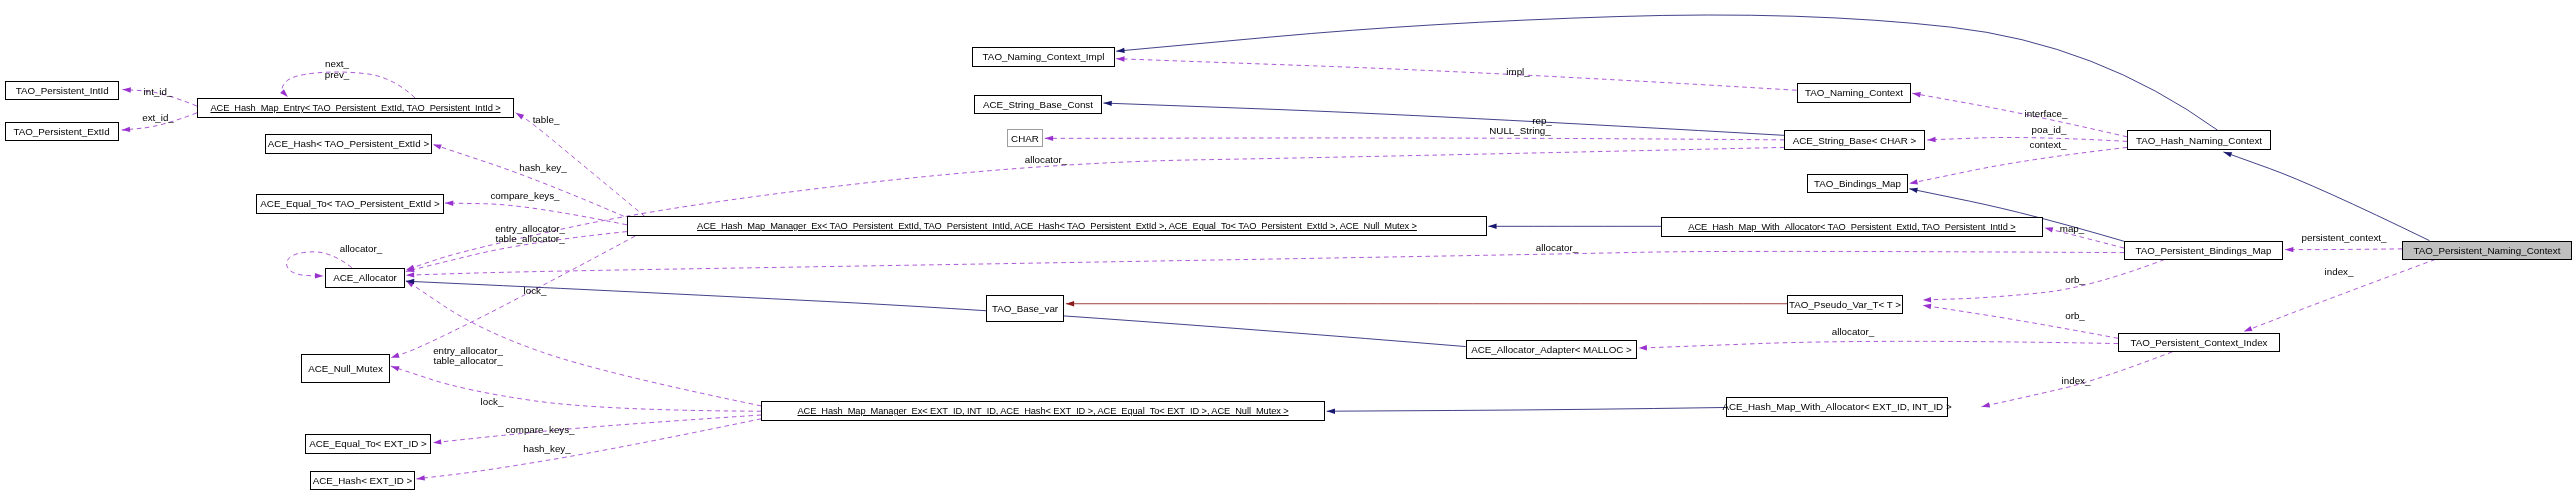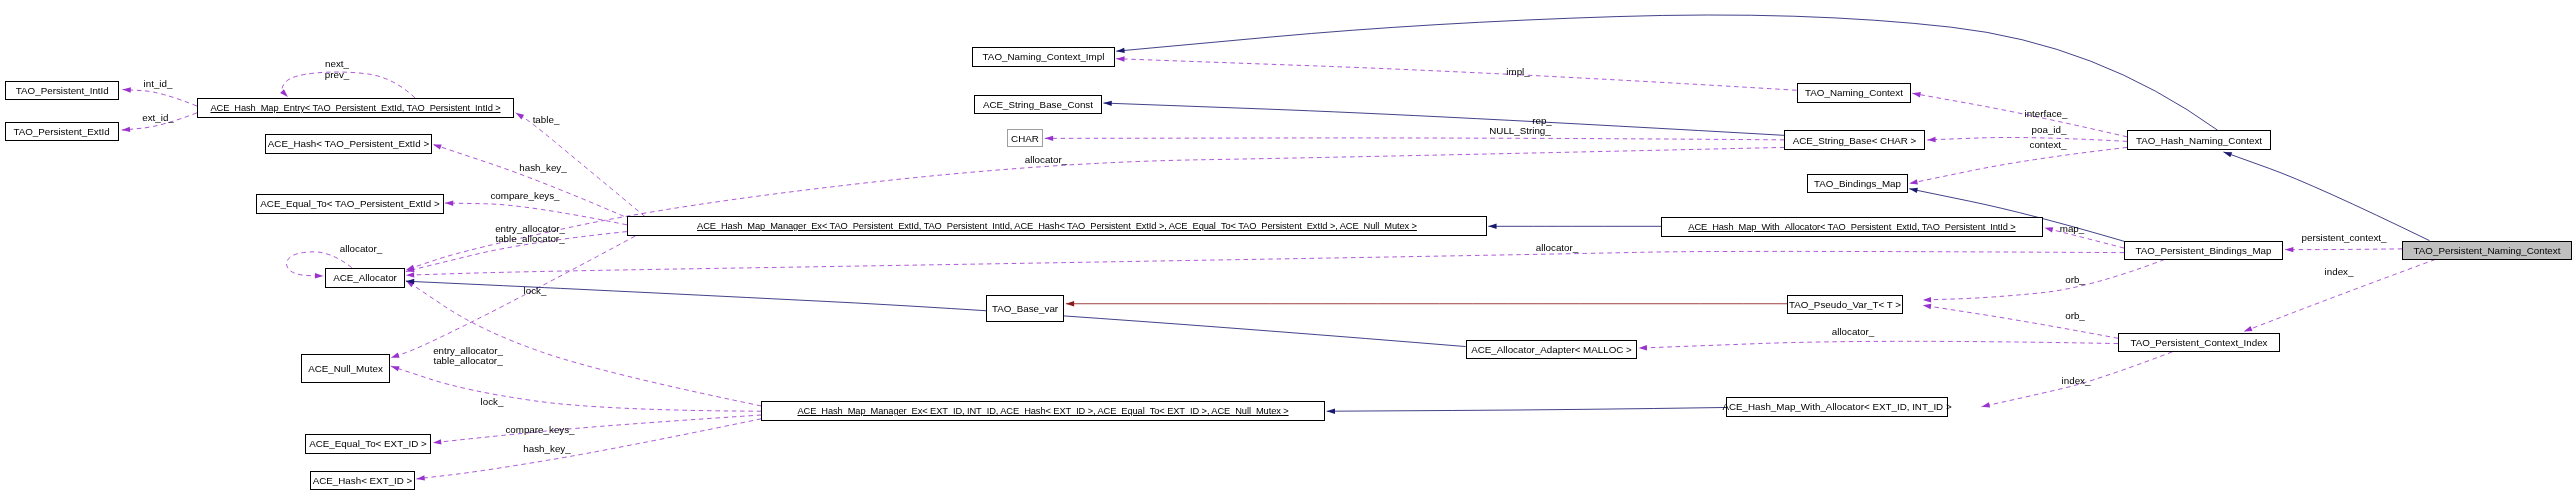--- a/index.html
+++ b/index.html
@@ -85,21 +85,21 @@
       <path d="M2210,301 Q2100,301 2040,301 L1980,301" fill="none" stroke="#191970" stroke-width="1.1"></path>
       <polygon points="1980,301 1991,304.6 1991,297.4" fill="#191970"></polygon>
       <path d="M2296,542 Q2100,545 1932.5,546 L1765,547" fill="none" stroke="#191970" stroke-width="1.1"></path>
       <polygon points="1765,547 1776.0212961247864,550.5342653734216 1775.9783118161906,543.3343936836471" fill="#191970"></polygon>
       <path d="M1950,461 Q1400,416 1100,401 Q800,386 670,380 L540,374" fill="none" stroke="#191970" stroke-width="1.1"></path>
       <polygon points="540,374 550.8223255485453,378.1033242281477 551.1542798681259,370.9109806372371" fill="#191970"></polygon>
       <path d="M2378,404 Q1900,404 1659,404 L1418,404" fill="none" stroke="#8b1a1a" stroke-width="1.1"></path>
       <polygon points="1418,404 1429,407.6 1429,400.4" fill="#8b1a1a"></polygon>
     </svg>
   <div id="node-layer">
-      <div class="edge-label" style="left: 158px; top: 83px;">int_id_</div>
+      <div class="edge-label" style="left: 158px; top: 91px;">int_id_</div>
       <div class="edge-label" style="left: 158px; top: 117px;">ext_id_</div>
       <div class="edge-label" style="left: 337px; top: 63px;">next_</div>
       <div class="edge-label" style="left: 337px; top: 74px;">prev_</div>
       <div class="edge-label" style="left: 546px; top: 119px;">table_</div>
       <div class="edge-label" style="left: 543px; top: 167px;">hash_key_</div>
       <div class="edge-label" style="left: 525px; top: 195px;">compare_keys_</div>
       <div class="edge-label" style="left: 530px; top: 228px;">entry_allocator_</div>
       <div class="edge-label" style="left: 530px; top: 238px;">table_allocator_</div>
       <div class="edge-label" style="left: 535px; top: 290px;">lock_</div>
       <div class="edge-label" style="left: 361px; top: 248px;">allocator_</div>

